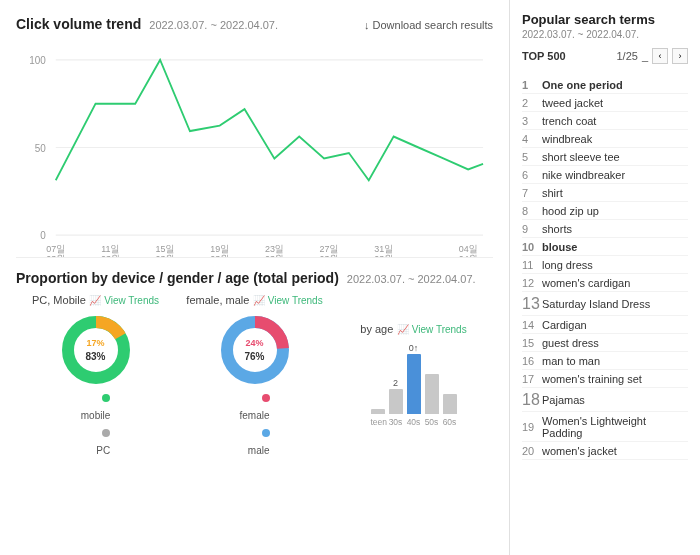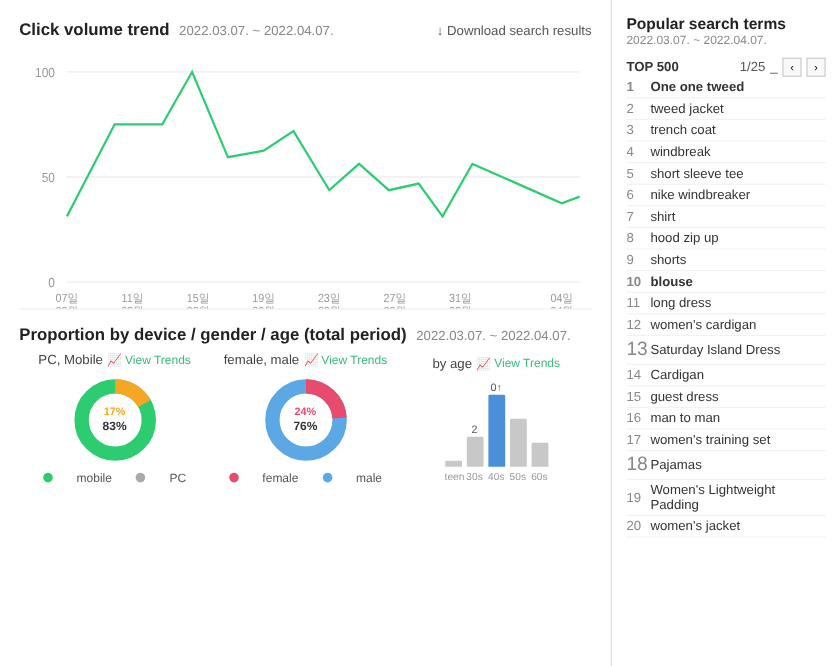--- a/index.html
+++ b/index.html
@@ -22,33 +22,33 @@
     .grid-line { stroke: #eee; stroke-width: 1; }
 
     
     .proportion-header { display: flex; align-items: baseline; gap: 8px; margin: 12px 0 8px 0; }
     .proportion-charts { display: flex; align-items: center; gap: 0; }
     .donut-section { display: flex; flex-direction: column; align-items: center; flex: 1; }
     .donut-label { font-size: 11px; color: #444; margin-bottom: 4px; display: flex; align-items: center; gap: 4px; }
     .view-trends-link { font-size: 10px; color: #3db87a; cursor: pointer; display: flex; align-items: center; gap: 2px; }
     .donut-wrapper { position: relative; width: 80px; height: 80px; }
     .donut-center-text { position: absolute; top: 50%; left: 50%; transform: translate(-50%, -50%); text-align: center; font-size: 10px; font-weight: bold; color: #333; line-height: 1.3; }
-    .legend-row { display: flex; gap: 20px; margin-top: 4px; font-size: 10px; color: #555; align-items: flex-start; }
+    .legend-row { display: flex; gap: 8px; margin-top: 4px; font-size: 10px; color: #555; align-items: flex-end; flex-direction: column; }
     .legend-dot { width: 8px; height: 8px; border-radius: 50%; display: inline-block; }
 
     
     .bar-section { flex: 1; display: flex; flex-direction: column; align-items: center; }
     .bar-col { display: flex; flex-direction: column; align-items: center; }
     .bar { width: 14px; border-radius: 1px 1px 0 0; }
     .bar-num { font-size: 9px; color: #555; margin-bottom: 1px; }
 
     
     .sidebar-title { font-size: 13px; font-weight: bold; color: #222; margin-bottom: 2px; }
     .sidebar-date { font-size: 10px; color: #888; margin-bottom: 8px; }
-    .top-row { display: flex; align-items: center; justify-content: space-between; margin-bottom: 0; }
+    .top-row { display: flex; align-items: center; justify-content: space-between; margin-bottom: 12px; }
     .top-badge { font-size: 11px; font-weight: bold; color: #333; }
     .pagination { display: flex; align-items: center; gap: 4px; font-size: 11px; color: #555; }
     .page-btn { width: 16px; height: 16px; border: 1px solid #ccc; background: #f9f9f9; cursor: pointer; display: flex; align-items: center; justify-content: center; font-size: 9px; }
     .search-list { list-style: none; }
     .search-list li { display: flex; align-items: center; padding: 3px 0; border-bottom: 1px solid #f2f2f2; font-size: 11px; }
   </style>
 </head>
 <body>
 
 <div class="main-panel">
@@ -238,21 +238,21 @@
       <span>1/25</span>
       <span>_</span>
       <button class="page-btn">‹</button>
       <button class="page-btn">›</button>
     </div>
   </div>
 
   <ul class="search-list">
   <li style="display: flex; align-items: center; padding: 2.5px 0px; border-bottom: 1px solid rgb(242, 242, 242); font-size: 11px; cursor: pointer; font-weight: bold;">
       <span style="width:20px;color:#888;font-size:11px;flex-shrink:0">1</span>
-      <span style="color:#333">One one tweed</span>
+      <span style="color:#333">One one period</span>
     </li>
       <li style="display: flex; align-items: center; padding: 2.5px 0px; border-bottom: 1px solid rgb(242, 242, 242); font-size: 11px; cursor: pointer;">
       <span style="width:20px;color:#888;font-size:11px;flex-shrink:0">2</span>
       <span style="color:#333">tweed jacket</span>
     </li>
       <li style="display: flex; align-items: center; padding: 2.5px 0px; border-bottom: 1px solid rgb(242, 242, 242); font-size: 11px; cursor: pointer;">
       <span style="width:20px;color:#888;font-size:11px;flex-shrink:0">3</span>
       <span style="color:#333">trench coat</span>
     </li>
       <li style="display: flex; align-items: center; padding: 2.5px 0px; border-bottom: 1px solid rgb(242, 242, 242); font-size: 11px; cursor: pointer;">

